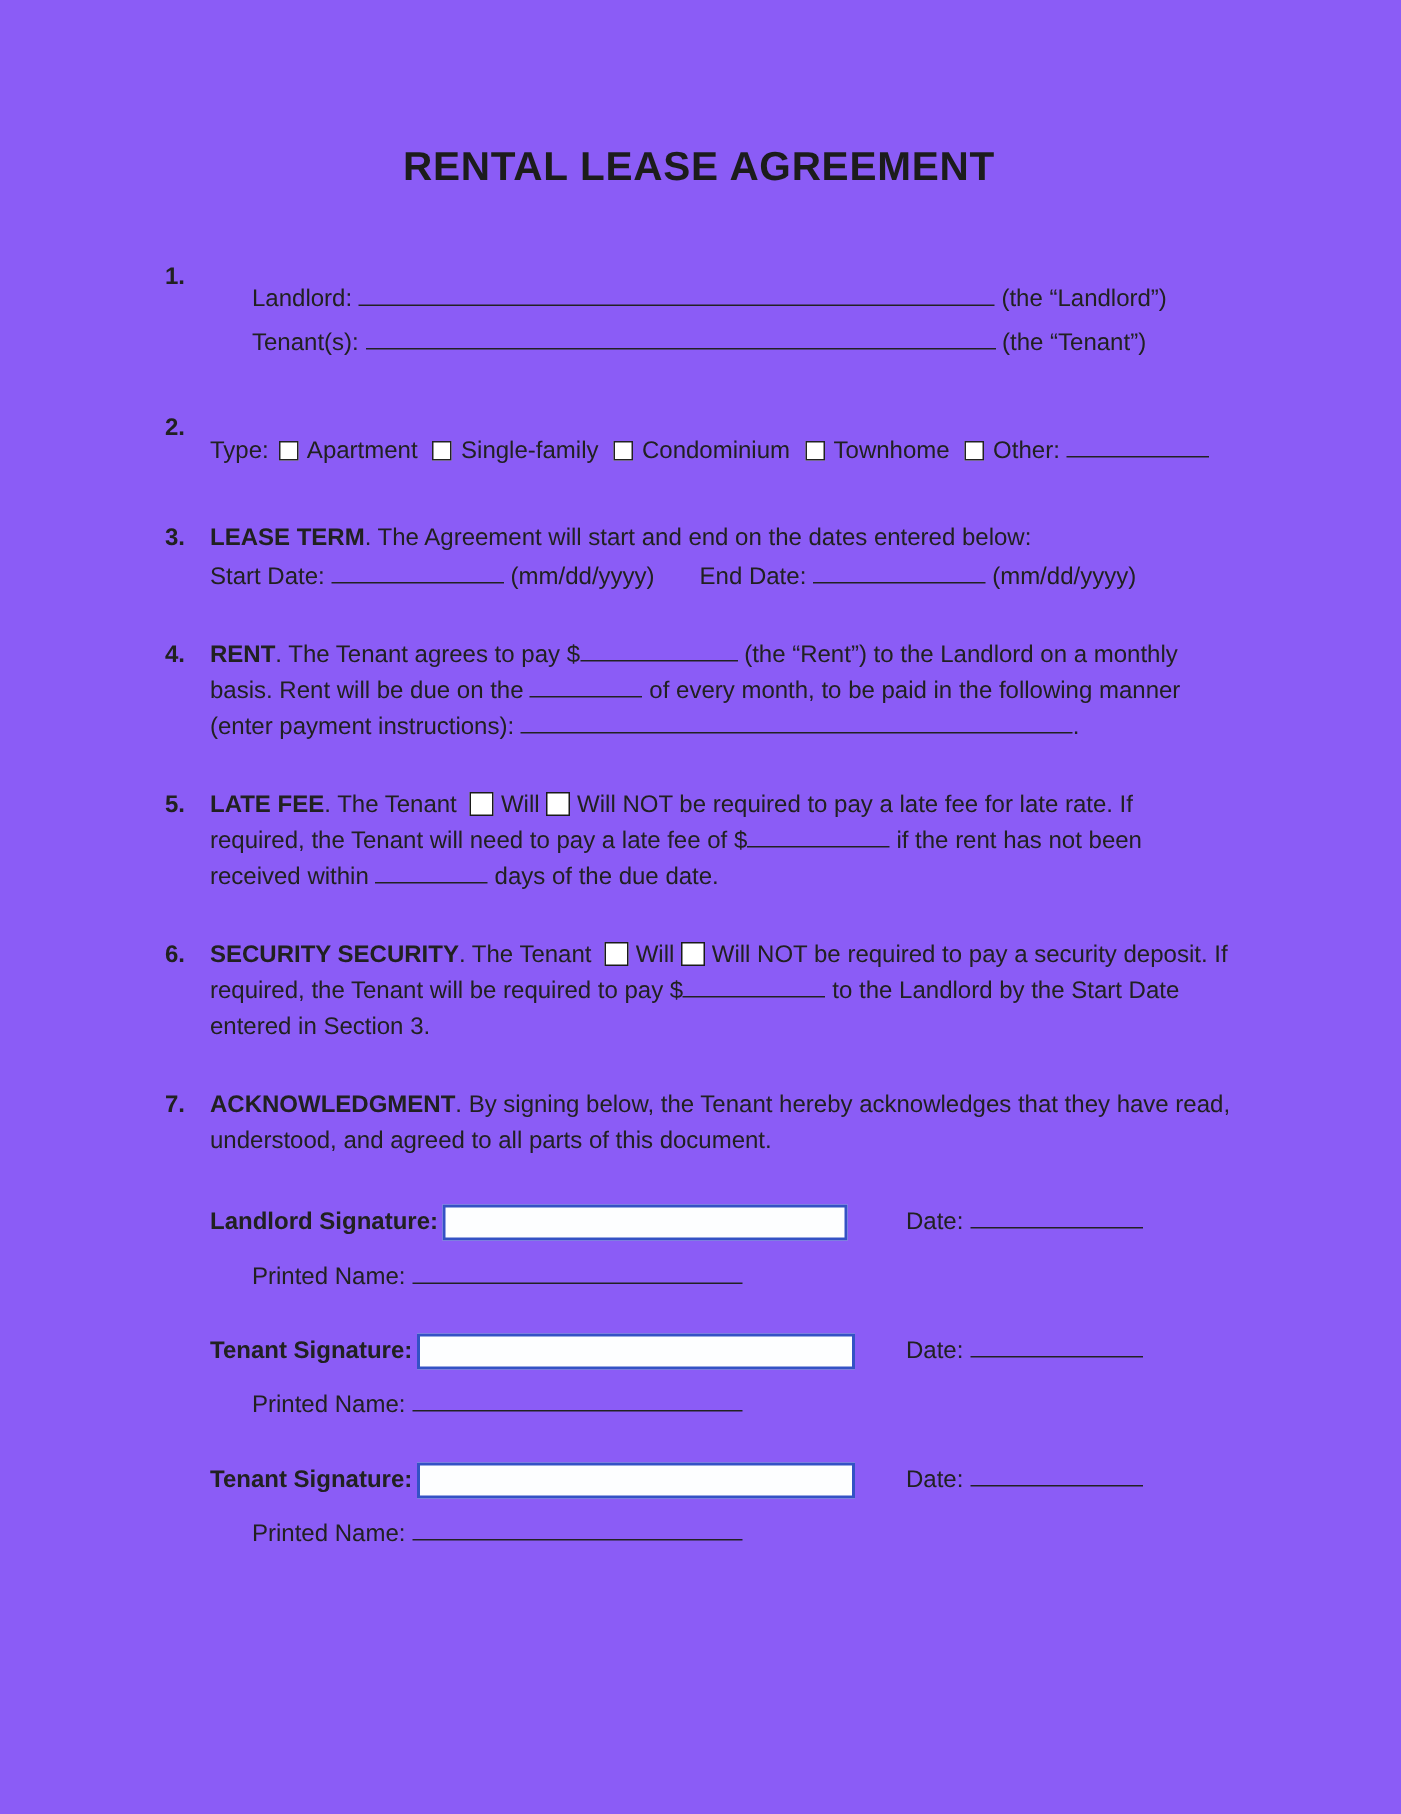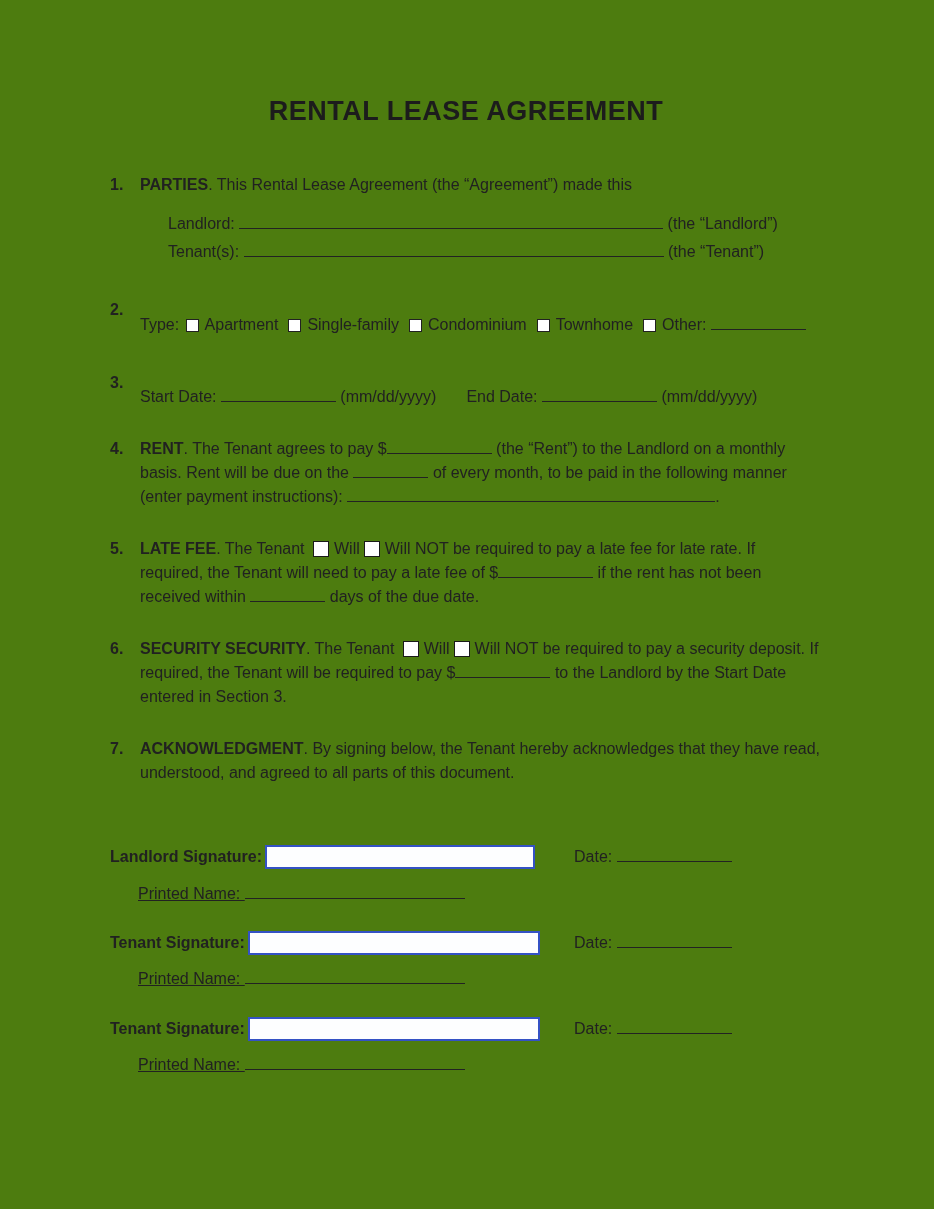--- a/index.html
+++ b/index.html
@@ -1,19 +1,19 @@
 <!DOCTYPE html>
 <html><head>
 <meta charset="utf-8">
 <style>
   * { box-sizing: border-box; }
   html, body { margin: 0; padding: 0; background: #ffffff; }
   .page {
     width: 934px; height: 1209px; position: relative;
-    background: #4d7c0f;
+    background: #8b5cf6;
     font-family: "Liberation Sans", "DejaVu Sans", sans-serif;
     font-size: 16px; color: #212121;
     padding: 96px 112px 0 110px;
   }
   .title {
     text-align: center; font-size: 27px; font-weight: 700;
     letter-spacing: 0.5px; color: #1c1c1c; margin: 0 0 46px 0;
   }
   .section { display: flex; margin-bottom: 29px; line-height: 1.48; }
   .num { flex: 0 0 30px; font-weight: 700; }
@@ -36,63 +36,63 @@
   .cb {
     display: inline-block; width: 13px; height: 13px;
     border: 1.5px solid #222; background: #fff;
     vertical-align: -2px; margin: 0 6px 0 2px;
   }
   .cb-lg {
     width: 16px; height: 16px; border: 1.6px solid #1a1a1a;
     vertical-align: -3px; margin: 0 5px 0 4px;
   }
   .opt { margin-right: 8px; white-space: nowrap; }
-  .dates-row { margin-top: 14px; white-space: nowrap; }
+  .dates-row { margin-top: 2px; white-space: nowrap; }
   .end-group { margin-left: 30px; }
-  .sig-section { margin-top: 18px; flex-direction: column; }
+  .sig-section { margin-top: 18px; }
   .sig-row { position: relative; display: flex; align-items: center; height: 27px; }
   .sig-label { font-weight: 700; white-space: nowrap; }
   .sig-input {
     height: 24px; border: 2px solid #3452c5; background: #fdfeff;
     margin-left: 3px; padding: 0 4px; font: inherit; outline: none;
   }
   .wi270 { width: 270px; } .wi292 { width: 292px; }
   .date-group { position: absolute; left: 464px; white-space: nowrap; }
-  .printed-row { margin: 11px 0 24px 28px; white-space: nowrap; text-decoration: underline; }
+  .printed-row { margin: 11px 0 24px 28px; white-space: nowrap; }
 </style>
 </head>
 <body>
 
 <div class="page">
 
   <h1 class="title">RENTAL LEASE AGREEMENT</h1>
 
   <div class="section">
     <div class="num">1.</div>
     <div class="content">
-      <p class="para"><span class="heading">PARTIES</span><span>. This Rental Lease Agreement (the “Agreement”) made this</span></p>
       <div class="sub indent">
         <div class="row"><span>Landlord: </span><span class="blank w425"></span><span> (the “Landlord”)</span></div>
         <div class="row"><span>Tenant(s): </span><span class="blank w420"></span><span> (the “Tenant”)</span></div>
       </div>
     </div>
   </div>
 
   <div class="section">
     <div class="num">2.</div>
     <div class="content">
       <div class="sub">
         <div class="row"><span>Type: </span><span class="opt"><span class="cb"></span><span>Apartment</span></span><span class="opt"><span class="cb"></span><span>Single-family</span></span><span class="opt"><span class="cb"></span><span>Condominium</span></span><span class="opt"><span class="cb"></span><span>Townhome</span></span><span class="opt"><span class="cb"></span><span>Other: </span><span class="blank w95"></span></span></div>
       </div>
     </div>
   </div>
 
   <div class="section">
     <div class="num">3.</div>
     <div class="content">
+      <p class="para"><span class="heading">LEASE TERM</span><span>. The Agreement will start and end on the dates entered below:</span></p>
       <div class="dates-row"><span>Start Date: </span><span class="blank w115"></span><span> (mm/dd/yyyy)</span><span class="end-group"><span>End Date: </span><span class="blank w115"></span><span> (mm/dd/yyyy)</span></span></div>
     </div>
   </div>
 
   <div class="section">
     <div class="num">4.</div>
     <div class="content">
       <p class="para"><span class="heading">RENT</span><span>. The Tenant agrees to pay $</span><span class="blank w105"></span><span> (the “Rent”) to the Landlord on a monthly basis. Rent will be due on the </span><span class="blank w75"></span><span> of every month, to be paid in the following manner (enter payment instructions): </span><span class="blank w370"></span><span>.</span></p>
     </div>
   </div>

